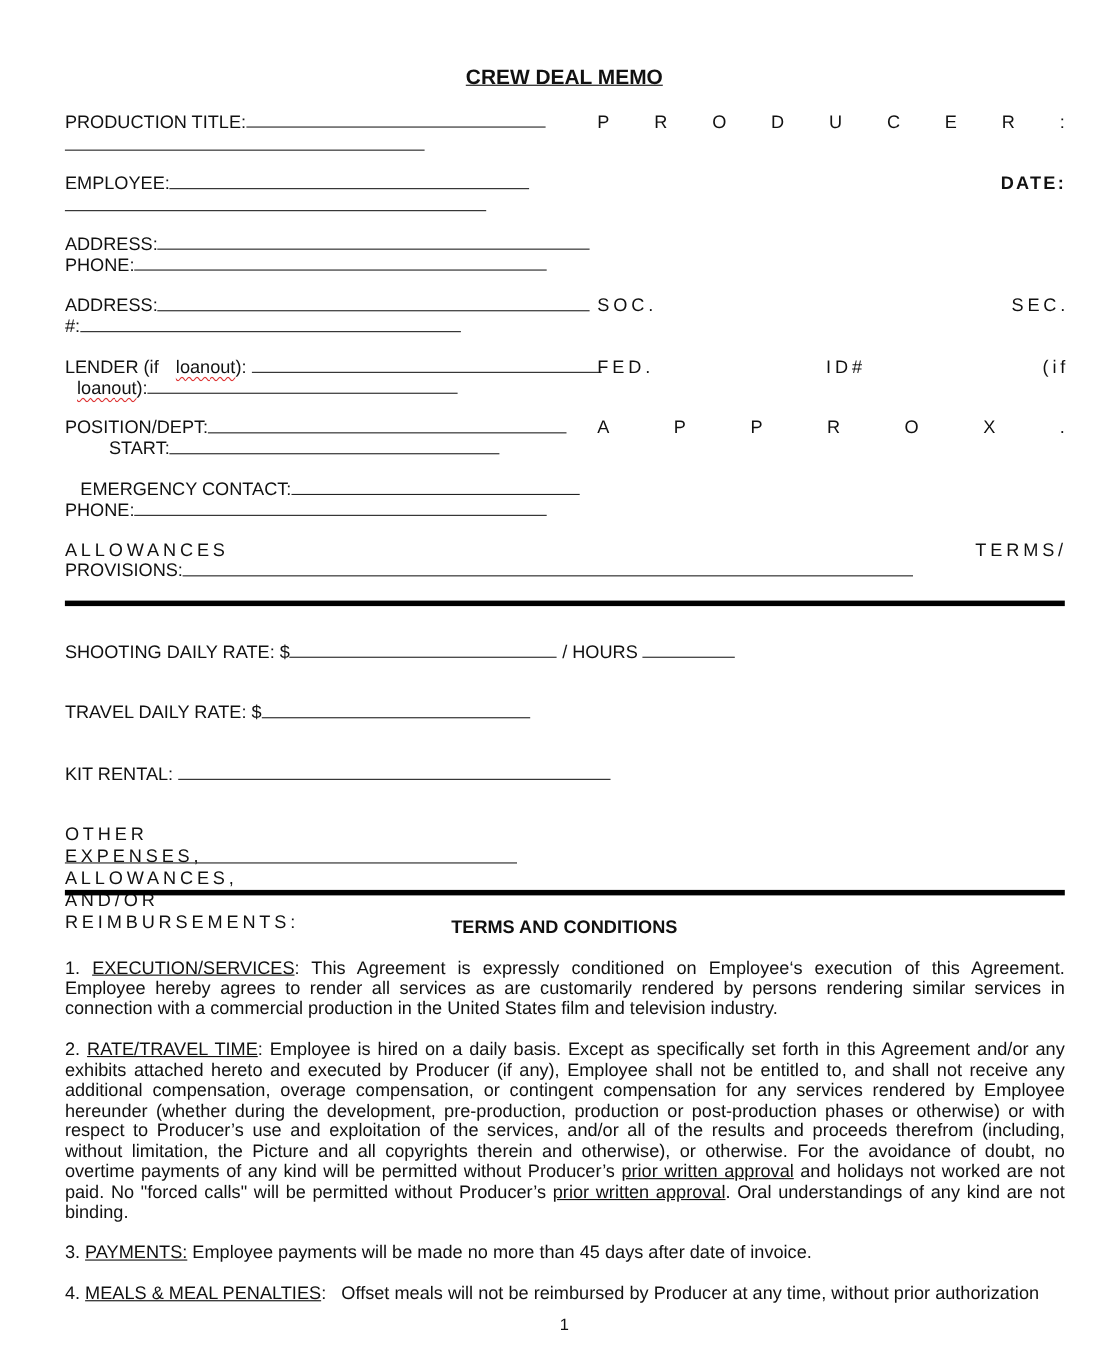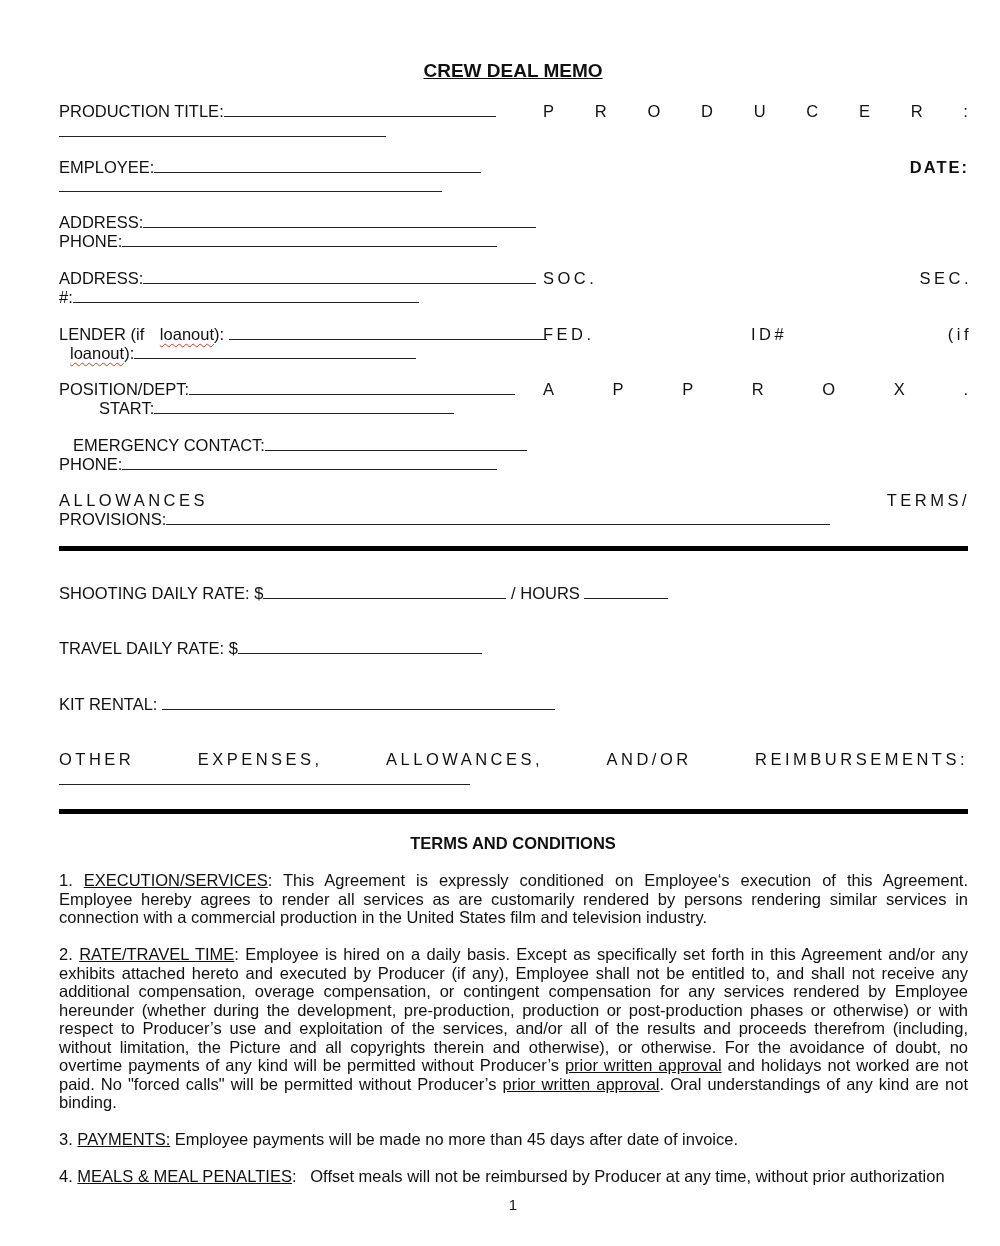--- a/index.html
+++ b/index.html
@@ -105,21 +105,21 @@
 
 <div class="abs lbl" style="left:59px; top:583px;">
   <span>SHOOTING DAILY RATE: $</span><span class="line" style="width:243px;"></span><span style="white-space:pre;"> / HOURS </span><span class="line" style="width:84px;"></span>
 </div>
 <div class="abs lbl" style="left:59px; top:638px;">
   <span>TRAVEL DAILY RATE: $</span><span class="line" style="width:244px;"></span>
 </div>
 <div class="abs lbl" style="left:59px; top:694px;">
   <span style="white-space:pre;">KIT RENTAL: </span><span class="line" style="width:393px;"></span>
 </div>
-<div class="abs spread spaced" style="left:59px; width:909px; top:749px;">
+<div class="abs spread spaced" style="left:59px; width:909px; top:749px;flex-direction:column;">
   <span>OTHER</span>
   <span>EXPENSES,</span>
   <span>ALLOWANCES,</span>
   <span>AND/OR</span>
   <span>REIMBURSEMENTS:</span>
 </div>
 <div class="blank" style="left:59px; width:411px; top:784px;"></div>
 
 <div class="rule" style="top:809px;"></div>
 

